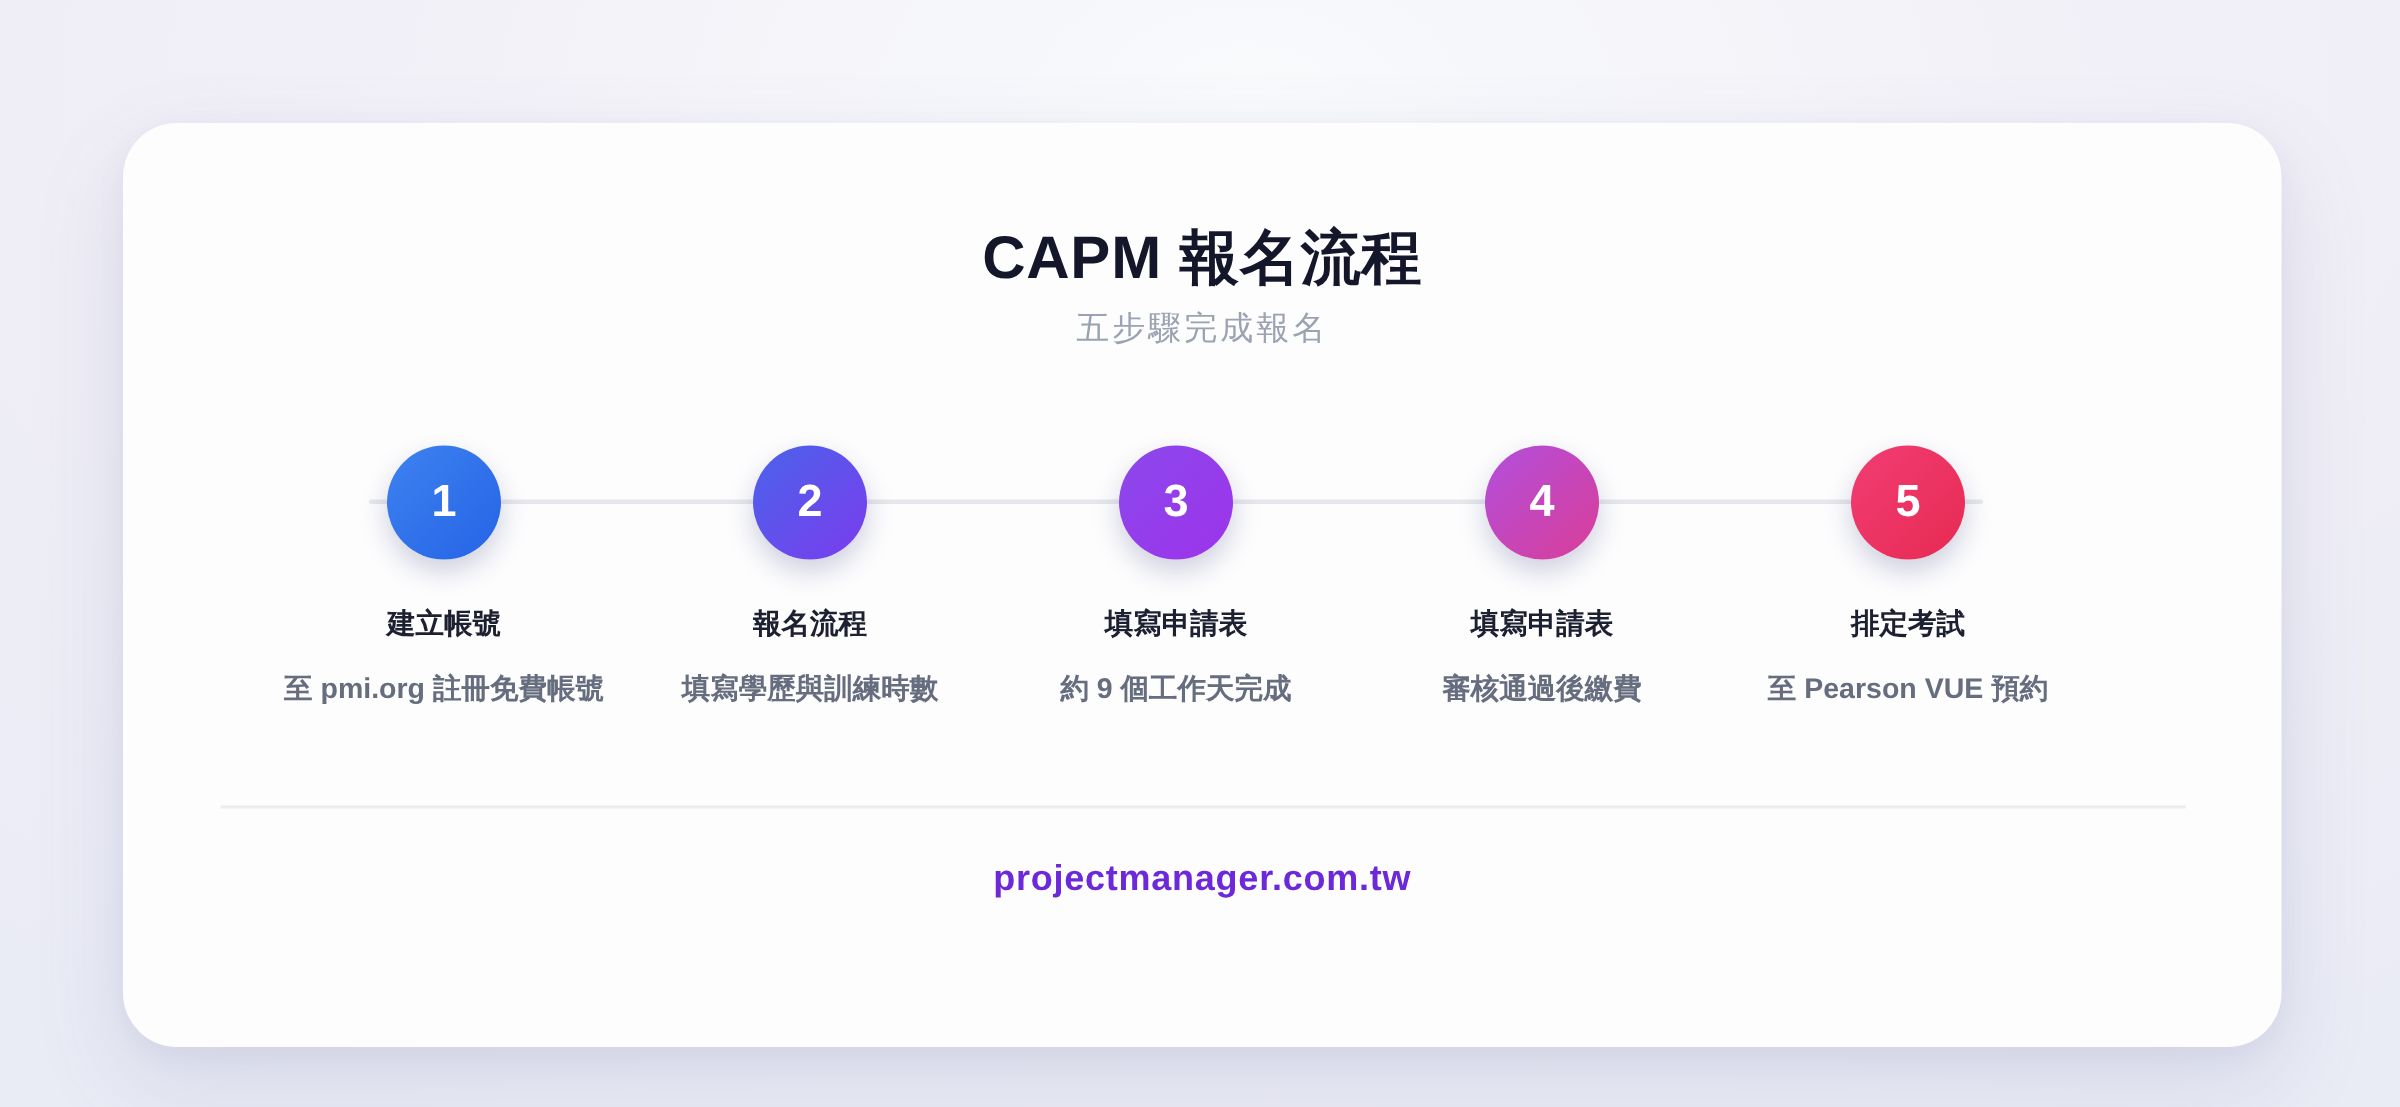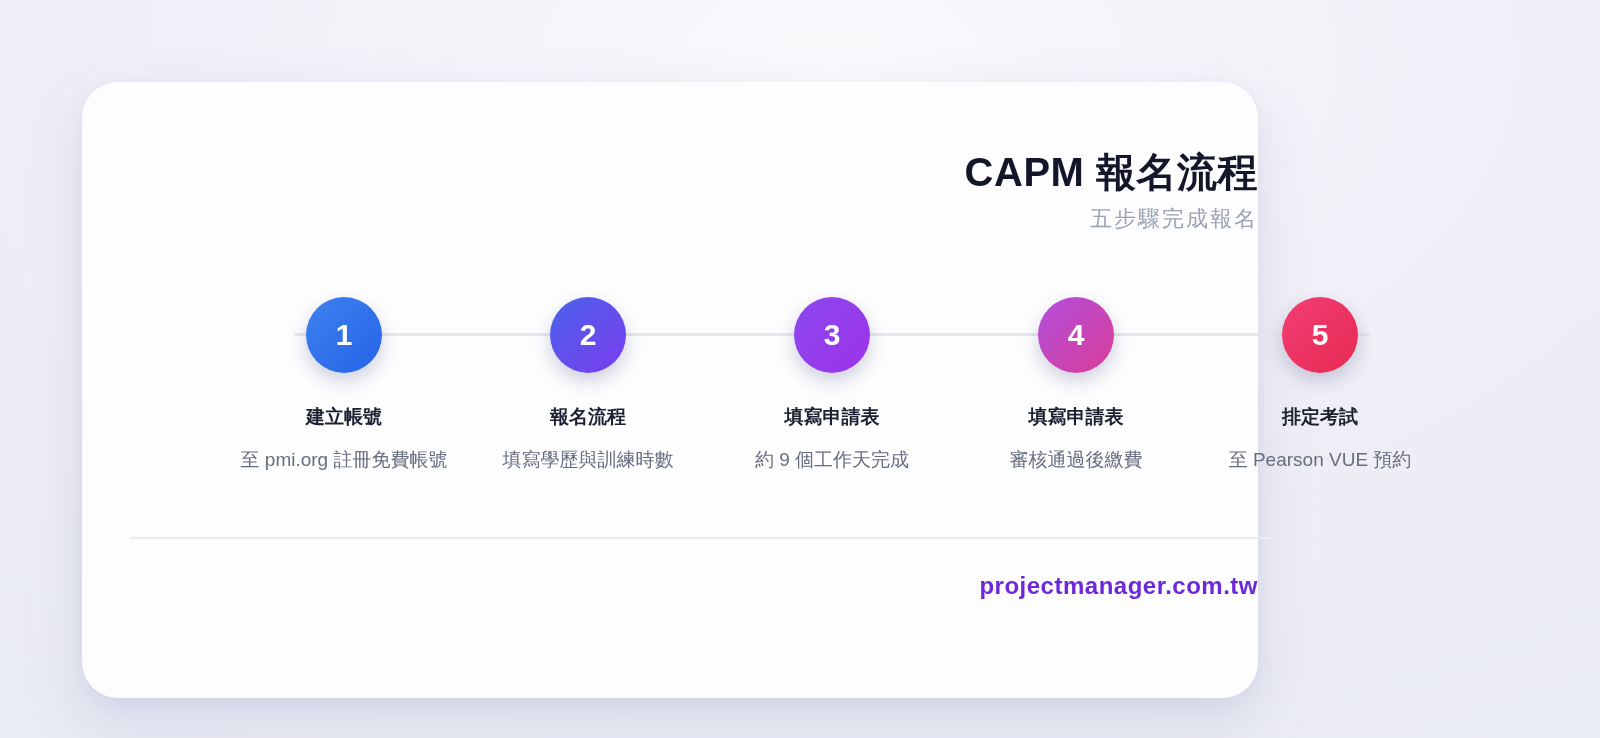--- a/index.html
+++ b/index.html
@@ -9,26 +9,25 @@
     overflow: hidden;
   }
   .page-bg {
     width: 1600px; height: 738px;
     background: radial-gradient(1400px 800px at 52% 8%, #f8fafc 0%, #f1eff7 45%, #e9ebf5 100%);
     position: relative;
   }
   .card {
     position: absolute;
     left: 82px; top: 82px;
-    width: 1176px; height: 616px;
+    width: 1439px; height: 616px;
     background: #fdfdfe;
     border-radius: 36px;
     box-shadow: 0 24px 60px rgba(110, 120, 165, 0.16), 0 6px 18px rgba(110, 120, 165, 0.08);
-    text-align: right;
-    padding-left: 48px;
+    text-align: center;
   }
   .page-title {
     margin-top: 66px;
     font-size: 40px;
     line-height: 48px;
     font-weight: 700;
     color: #14172a;
     letter-spacing: 0.5px;
   }
   .page-subtitle {
@@ -80,21 +79,21 @@
     margin-top: 29px;
     font-size: 19px;
     line-height: 30px;
     font-weight: 700;
     color: #1c2030;
   }
   .step-desc {
     margin-top: 16px;
     font-size: 19px;
     line-height: 24px;
-    font-weight: 400;
+    font-weight: 700;
     color: #666d7e;
   }
   .divider {
     margin: 65px auto 0 auto;
     width: 1310px;
     height: 0;
     border-top: 2px solid #ececf0;
   }
   .footer-watermark {
     margin-top: 33px;

